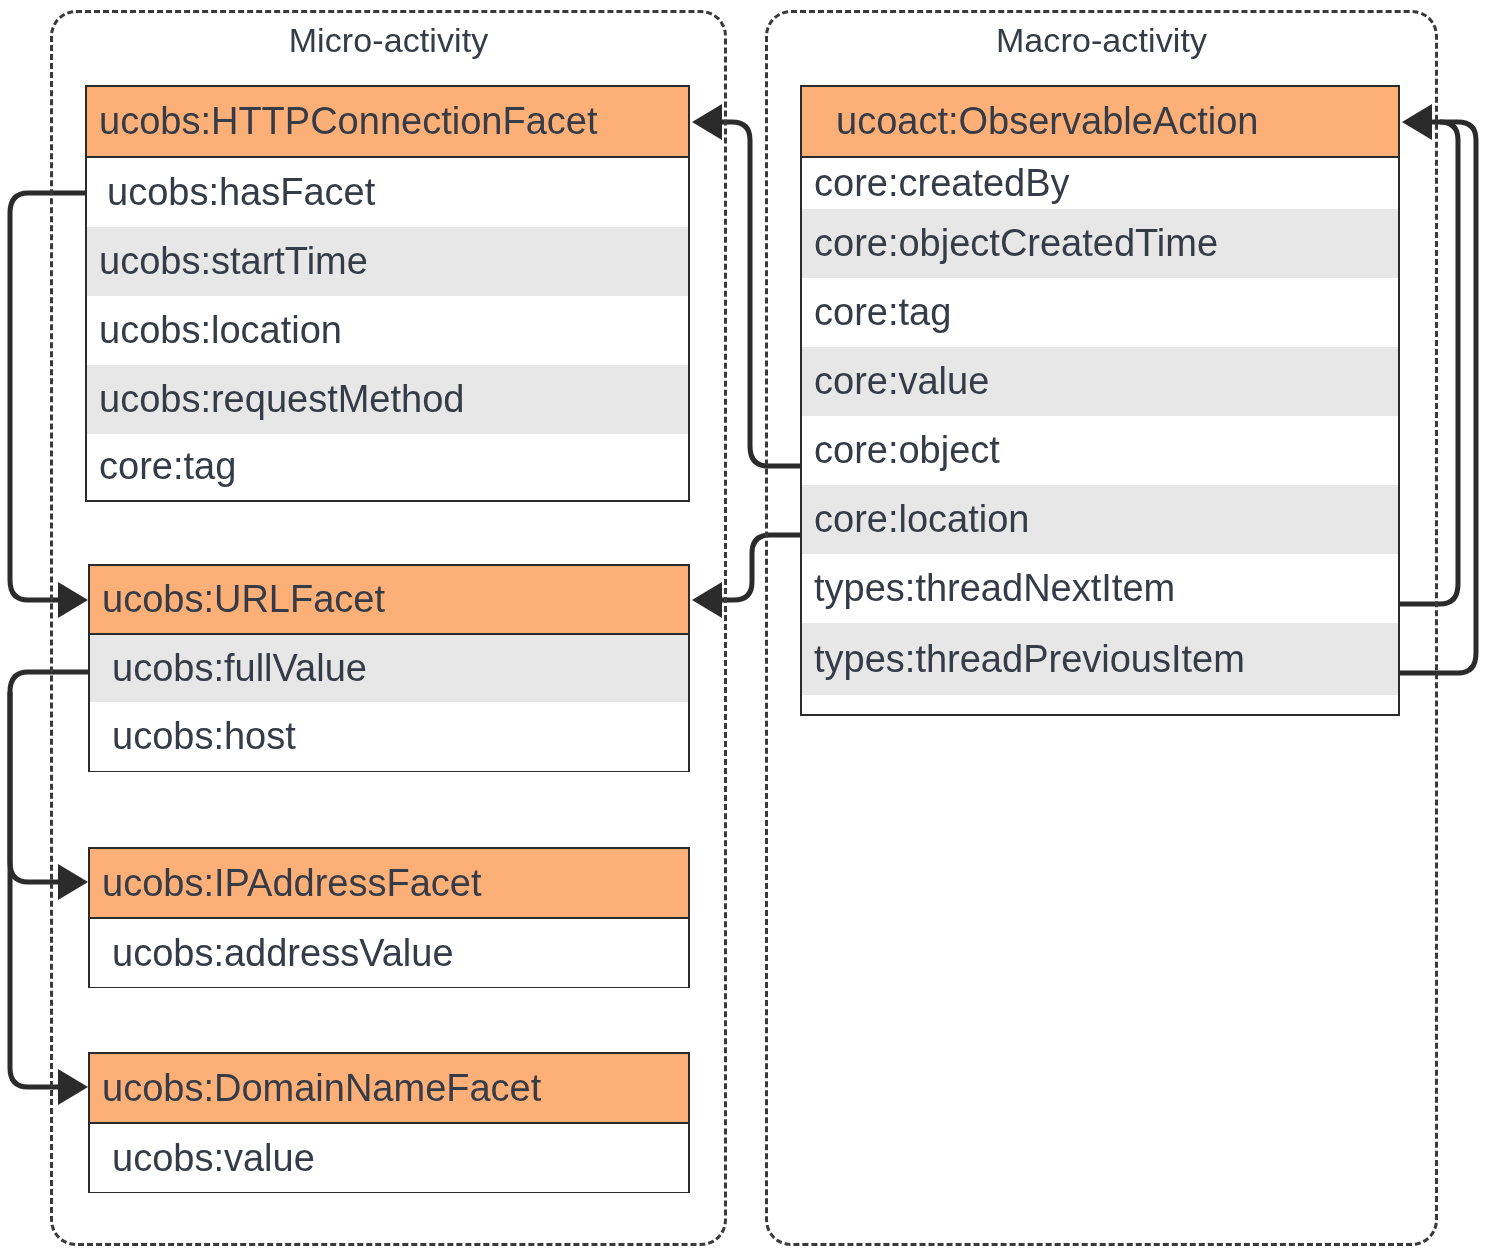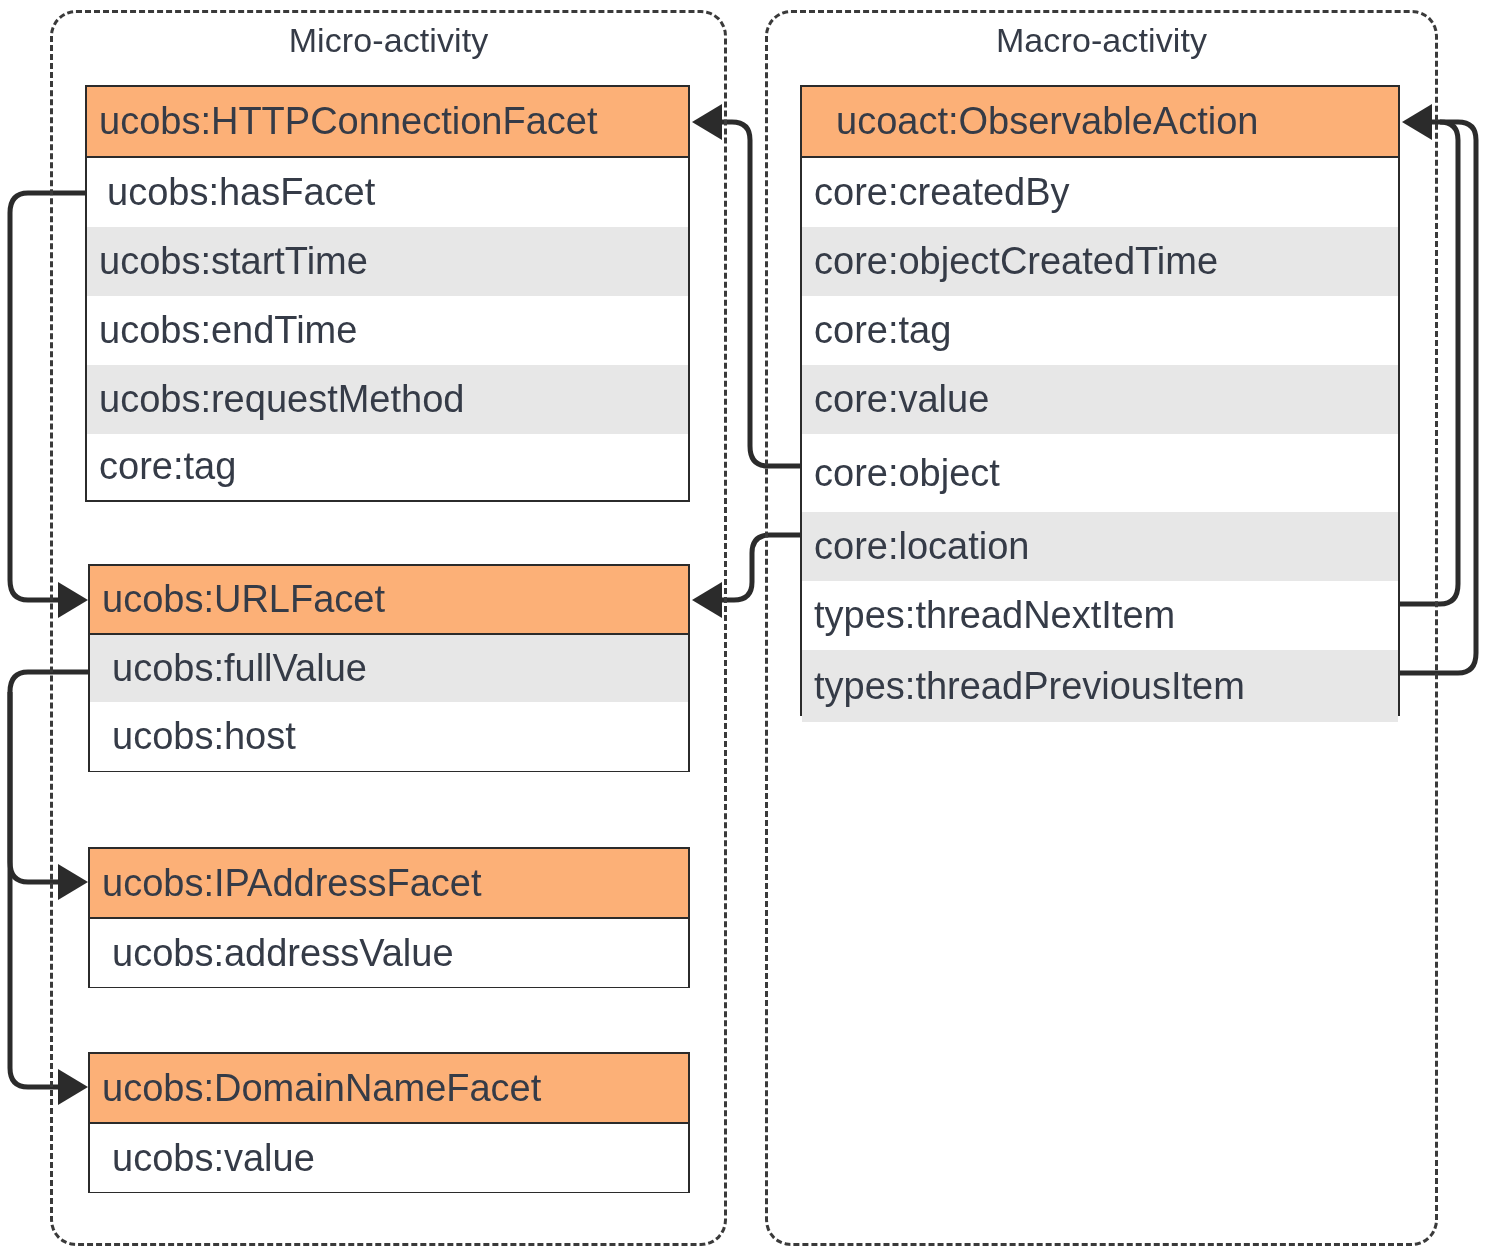--- a/index.html
+++ b/index.html
@@ -133,21 +133,21 @@
   </div>
 
   <div class="group" style="left:765px; top:10px; width:673px; height:1236px;">
     <div class="group-title">Macro-activity</div>
   </div>
 
   <div class="clsbox" style="left:85px; top:85px; width:605px; height:417px;">
     <div class="row header" style="height:71px;">ucobs:HTTPConnectionFacet</div>
     <div class="row plain" style="height:69px;padding-left:20px;">ucobs:hasFacet</div>
     <div class="row alt" style="height:69px;">ucobs:startTime</div>
-    <div class="row plain" style="height:69px;">ucobs:endTime</div>
+    <div class="row plain" style="height:69px;">ucobs:location</div>
     <div class="row alt" style="height:69px;">ucobs:requestMethod</div>
     <div class="row plain" style="height:65px;">core:tag</div>
   </div>
 
   <div class="clsbox" style="left:88px; top:564px; width:602px; height:208px;">
     <div class="row header" style="height:69px;">ucobs:URLFacet</div>
     <div class="row alt indent" style="height:67px;">ucobs:fullValue</div>
     <div class="row plain indent" style="height:69px;">ucobs:host</div>
   </div>
 
@@ -156,23 +156,23 @@
     <div class="row plain indent" style="height:68px;">ucobs:addressValue</div>
   </div>
 
   <div class="clsbox" style="left:88px; top:1052px; width:602px; height:141px;">
     <div class="row header" style="height:70px;">ucobs:DomainNameFacet</div>
     <div class="row plain indent" style="height:68px;">ucobs:value</div>
   </div>
 
   <div class="clsbox" style="left:800px; top:85px; width:600px; height:631px;">
     <div class="row header" style="height:71px;padding-left:34px;">ucoact:ObservableAction</div>
-    <div class="row plain" style="height:69px;">core:createdBy</div>
+    <div class="row plain" style="height:51px;">core:createdBy</div>
     <div class="row alt" style="height:69px;">core:objectCreatedTime</div>
     <div class="row plain" style="height:69px;">core:tag</div>
     <div class="row alt" style="height:69px;">core:value</div>
-    <div class="row plain" style="height:78px;">core:object</div>
+    <div class="row plain" style="height:69px;">core:object</div>
     <div class="row alt" style="height:69px;">core:location</div>
     <div class="row plain" style="height:69px;">types:threadNextItem</div>
     <div class="row alt" style="height:72px;">types:threadPreviousItem</div>
   </div>
 
 </div>
 
 </body></html>

